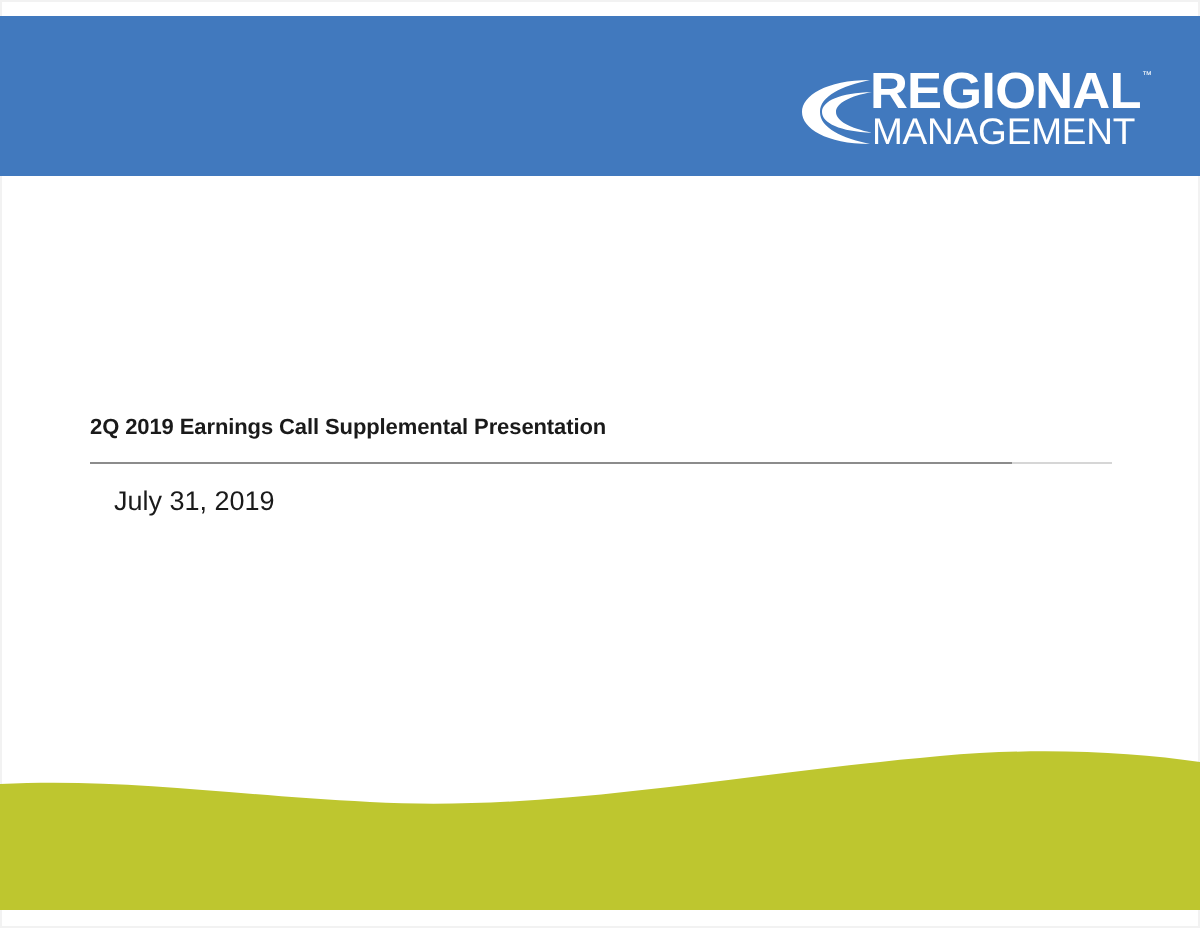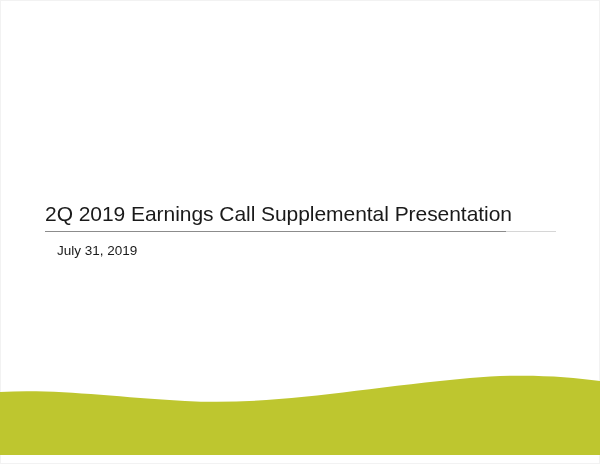--- a/index.html
+++ b/index.html
@@ -105,22 +105,22 @@
 
   
   .title-block {
     position: absolute;
     left: 45px;
     top: 203px;
     width: 520px;
   }
   .slide-title {
     font-family: "Liberation Sans", sans-serif;
-    font-weight: normal;
-    font-size: 21px;
+    font-weight: bold;
+    font-size: 11px;
     color: #1a1a1a;
     letter-spacing: -0.05px;
     line-height: 22px;
     white-space: nowrap;
     margin: 0;
   }
   .title-rule {
     position: relative;
     margin-top: 6px;
     height: 2px;
@@ -161,20 +161,39 @@
     display: block;
   }
 </style>
 </head>
 <body>
 
 <div id="slide">
 
   <div class="page-frame"></div>
 
+  <div class="header-band">
+
+    <div class="logo">
+
+      <div class="logo-swoosh">
+        <svg width="40" height="38" viewBox="0 0 40 38" xmlns="http://www.w3.org/2000/svg">
+          <path d="M36 3 C14 3 2 11 2 19 C2 27 14 35 36 35 C22 32 11 27 11 19 C11 11 22 6 36 3 Z" fill="#ffffff"></path>
+          <path d="M37 9 C21 9.5 12 13.5 12 19 C12 24.5 21 28.8 37 29.4 C26 27 19 23.5 19 19 C19 14.5 26 11 37 9 Z" fill="#ffffff"></path>
+        </svg>
+      </div>
+
+      <div class="logo-wordmark">
+        <div class="logo-line1">REGIONAL</div>
+        <div class="logo-tm">™</div>
+        <div class="logo-line2">MANAGEMENT</div>
+      </div>
+
+    </div>
+  </div>
 
   <div class="title-block">
     <div class="slide-title">2Q 2019 Earnings Call Supplemental Presentation</div>
     <div class="title-rule">
       <div class="seg-dark"></div>
       <div class="seg-light"></div>
     </div>
     <div class="slide-date">July 31, 2019</div>
   </div>
 

